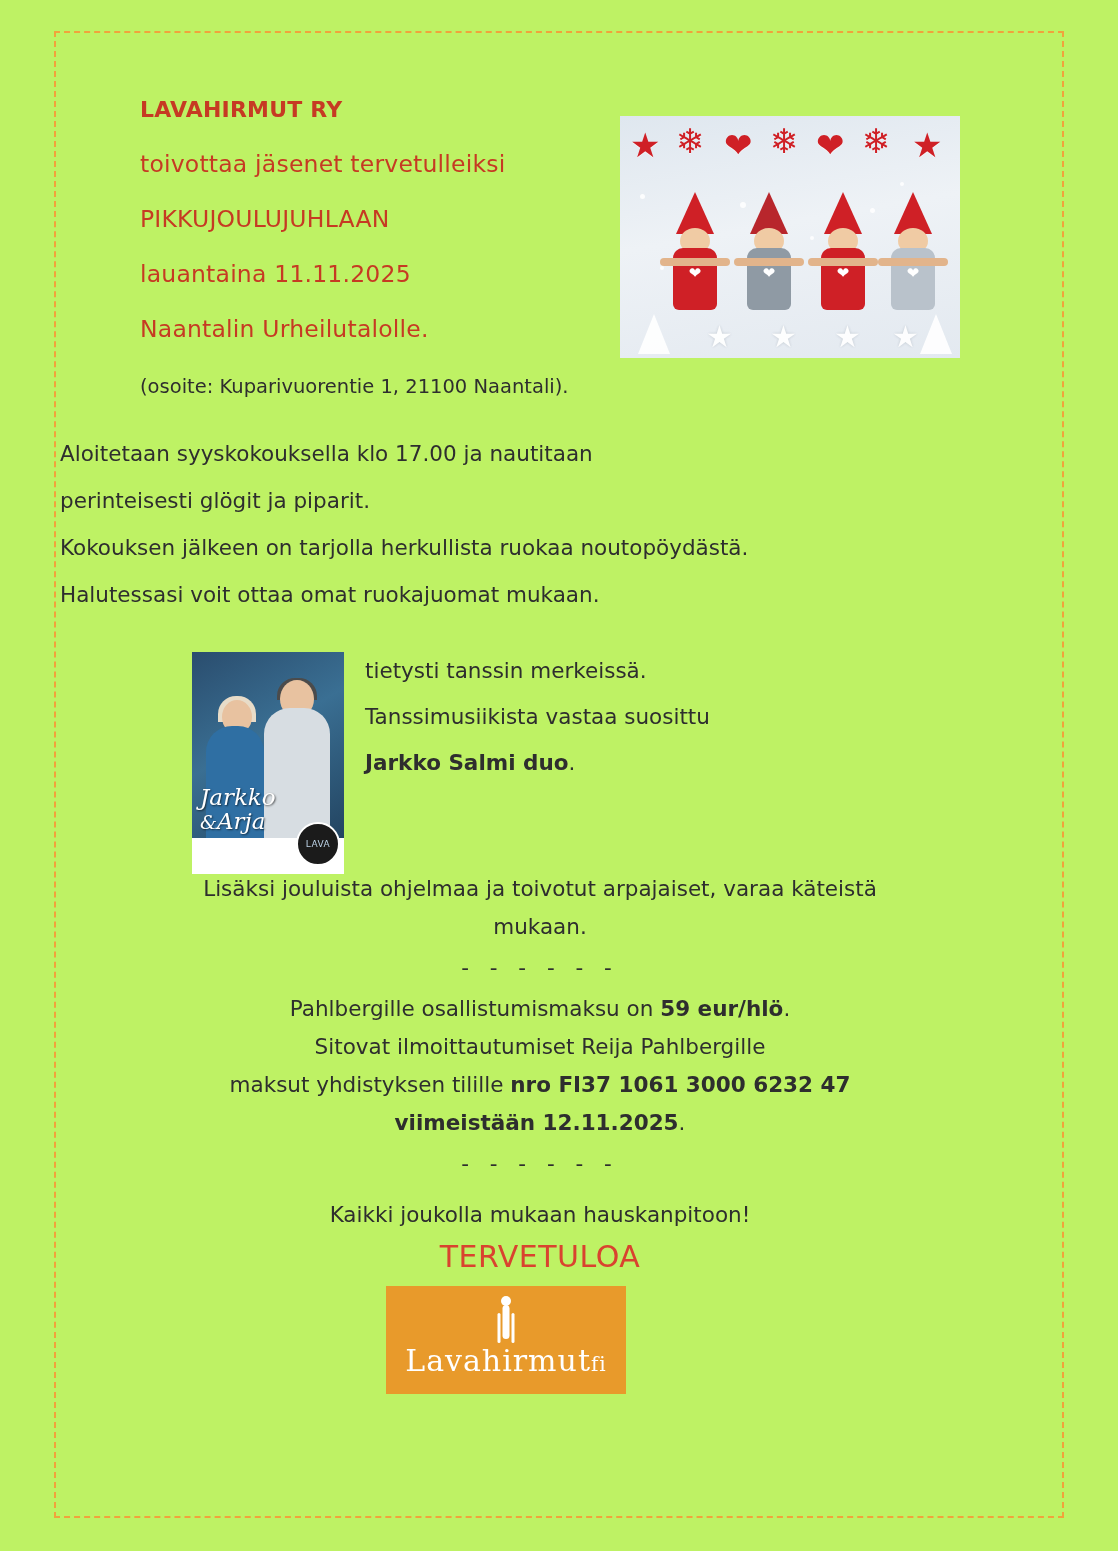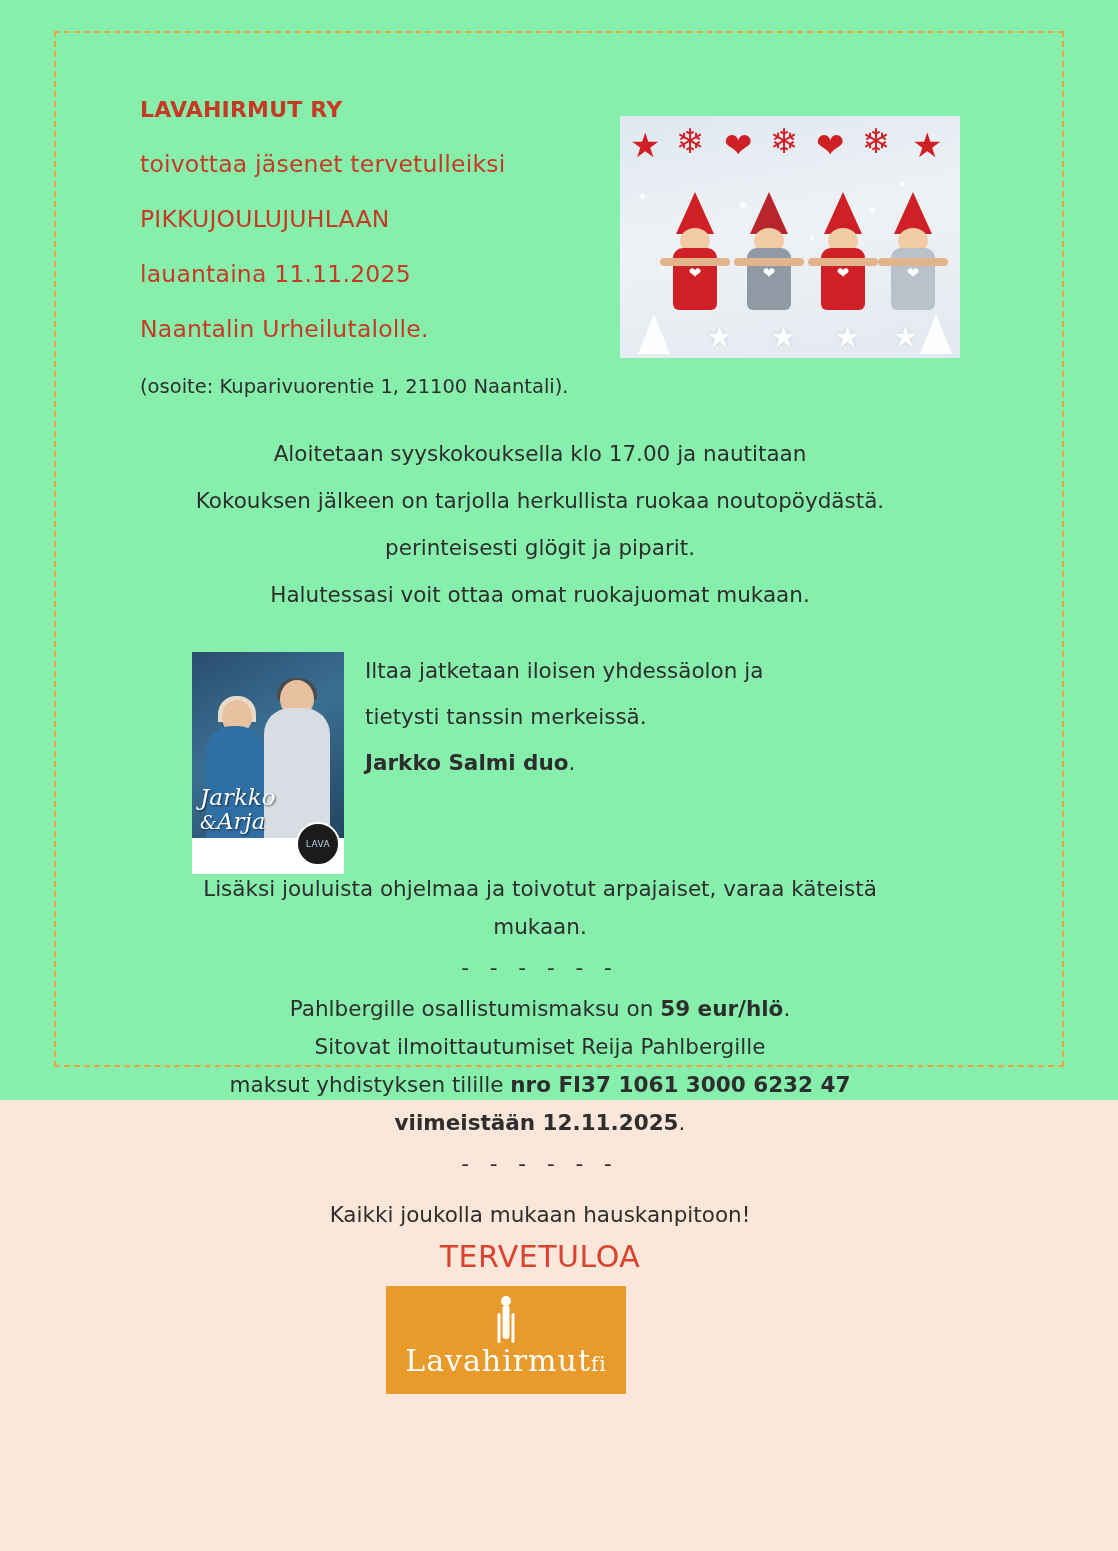--- a/index.html
+++ b/index.html
@@ -9,22 +9,22 @@
   body {
     width: 1118px;
     height: 1551px;
     background: #fbe6da;
     font-family: "DejaVu Sans", sans-serif;
     overflow: hidden;
   }
   .page {
     position: relative;
     width: 1118px;
-    height: 1100px;
-    background: #86efac;
+    height: 1551px;
+    background: #bef264;
     box-sizing: border-box;
   }
   .dashed-frame {
     position: absolute;
     left: 54px;
     top: 31px;
     right: 54px;
     bottom: 33px;
     border: 2px dashed #f0a33c;
     box-sizing: border-box;
@@ -156,21 +156,20 @@
     border-bottom: 40px solid #ffffff;
     opacity: .9;
   }
 
   
   .para-block {
     position: absolute;
     left: 60px;
     top: 430px;
     width: 960px;
-    text-align: center;
     color: #2e2e2e;
   }
   .para-line {
     font-size: 21.5px;
     line-height: 47px;
     white-space: nowrap;
   }
 
   
   .photo-duo {
@@ -392,43 +391,43 @@
     <span class="star-bottom" style="left:86px;">★</span>
     <span class="star-bottom" style="left:150px;">★</span>
     <span class="star-bottom" style="left:214px;">★</span>
     <span class="star-bottom" style="left:272px;">★</span>
     <div class="tree-bottom" style="left:18px;"></div>
     <div class="tree-bottom" style="left:300px;"></div>
   </div>
 
   <div class="para-block">
     <div class="para-line">Aloitetaan syyskokouksella klo 17.00 ja nautitaan</div>
+    <div class="para-line">perinteisesti glögit ja piparit.</div>
     <div class="para-line">Kokouksen jälkeen on tarjolla herkullista ruokaa noutopöydästä.</div>
-    <div class="para-line">perinteisesti glögit ja piparit.</div>
     <div class="para-line">Halutessasi voit ottaa omat ruokajuomat mukaan.</div>
   </div>
 
   <div class="photo-duo">
     <div class="duo-hair1"></div>
     <div class="duo-head duo-h1"></div>
     <div class="duo-person duo-p1"></div>
     <div class="duo-hair2"></div>
     <div class="duo-head duo-h2"></div>
     <div class="duo-person duo-p2"></div>
     <div class="duo-caption">
       <span>Jarkko</span><br>
       <span class="amp">&amp;</span><span>Arja</span>
     </div>
     <div class="duo-strip"></div>
     <div class="duo-logo">LAVA</div>
   </div>
 
   <div class="duo-text">
-    <div class="dl">Iltaa jatketaan iloisen yhdessäolon ja</div>
     <div class="dl">tietysti tanssin merkeissä.</div>
+    <div class="dl">Tanssimusiikista vastaa suosittu</div>
     <div class="dl">
       <span class="b">Jarkko Salmi duo</span><span>.</span>
     </div>
   </div>
 
   <div class="lower-block">
     <div class="lower-line">Lisäksi jouluista ohjelmaa ja toivotut arpajaiset, varaa käteistä</div>
     <div class="lower-line">mukaan.</div>
     <div class="sep">- - - - - -</div>
 

